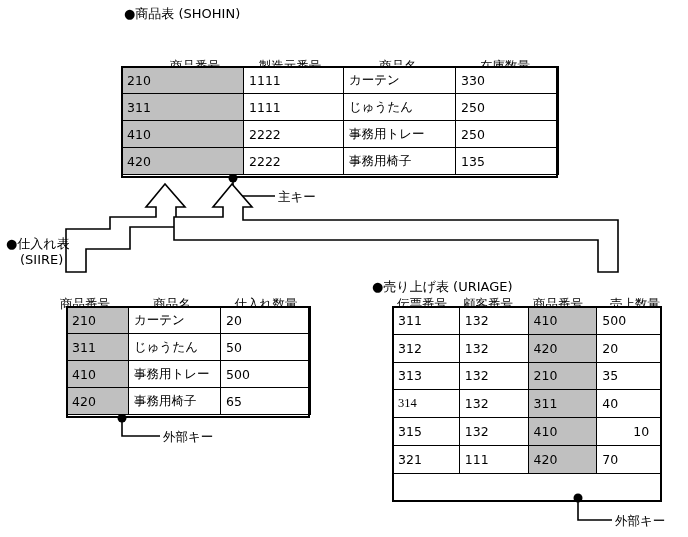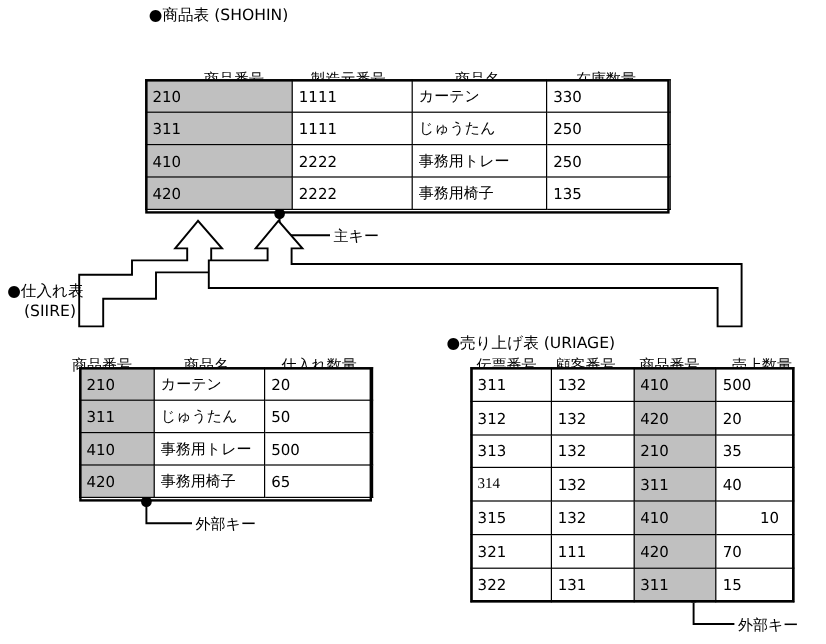--- a/index.html
+++ b/index.html
@@ -299,25 +299,19 @@
           <td style="height: 26.8px;">132</td>
           <td class="key" style="height: 26.8px;">410</td>
           <td style="height: 26.8px; padding-left: 36px;">10</td>
         </tr>
         <tr>
           <td style="height: 26.8px;">321</td>
           <td style="height: 26.8px;">111</td>
           <td class="key" style="height: 26.8px;">420</td>
           <td style="height: 26.8px;">70</td>
         </tr>
-        <tr>
-          <td style="height: 26.8px;">322</td>
-          <td style="height: 26.8px;">131</td>
-          <td class="key" style="height: 26.8px;">311</td>
-          <td style="height: 26.8px;">15</td>
-        </tr>
       </tbody>
   </table>
   <div class="tbl-frame" style="left:392px; top:306px; width:266px; height:192px;"></div>
 
   <div class="anno" style="left:615px; top:513px;">外部キー</div>
 
 </div>
 
 </body></html>

